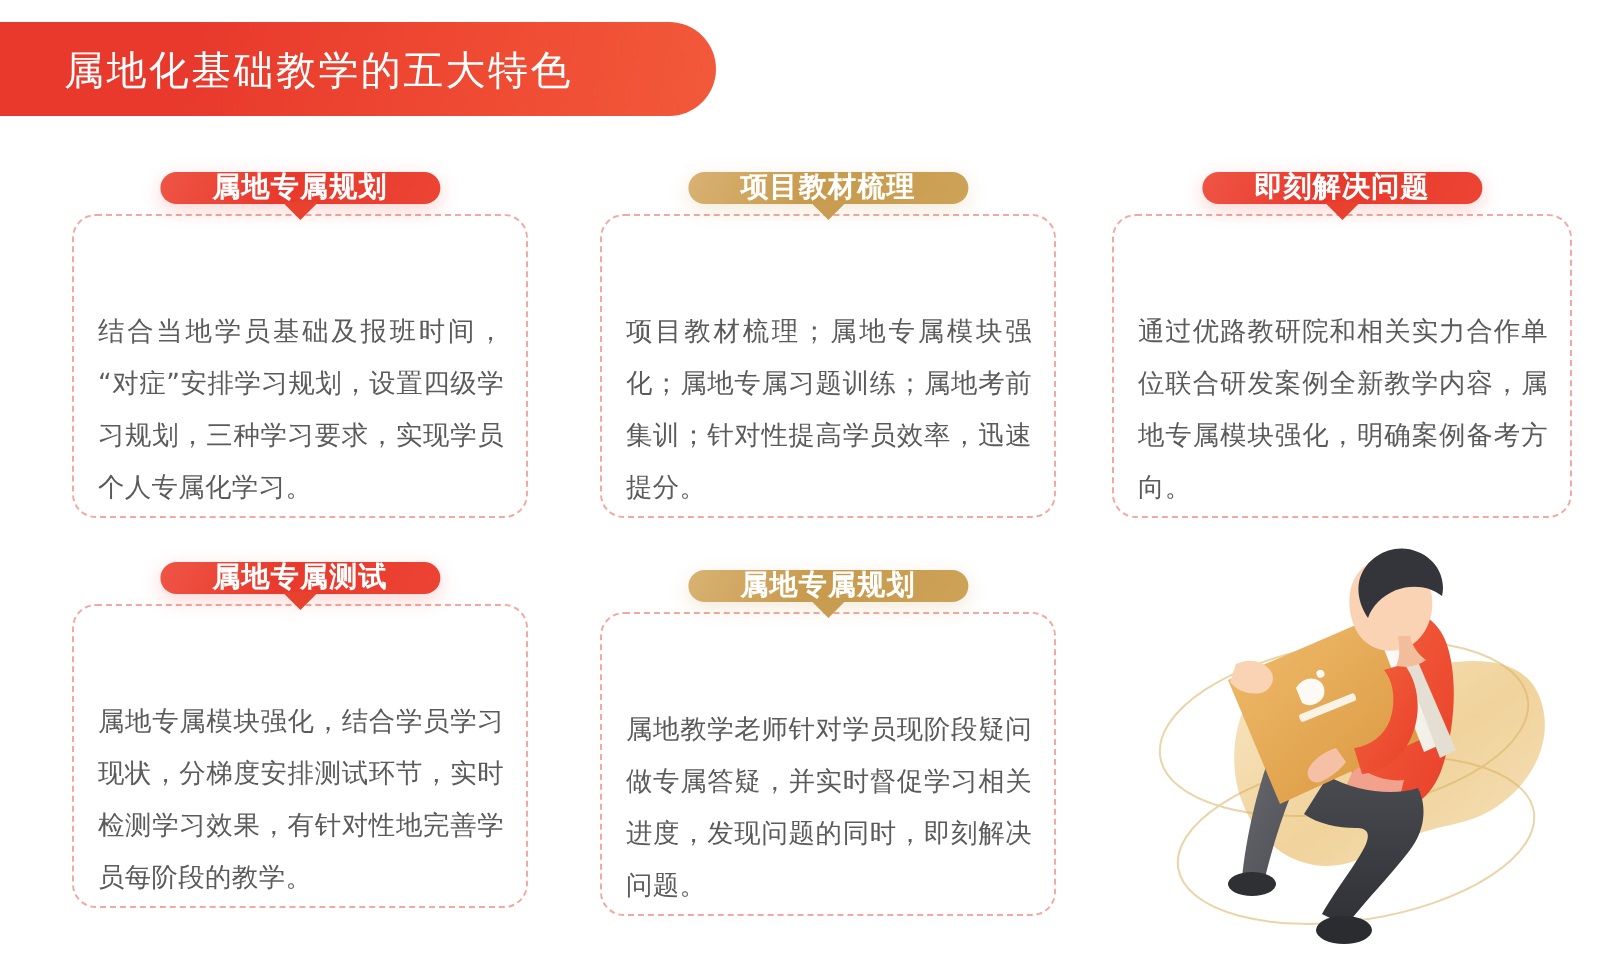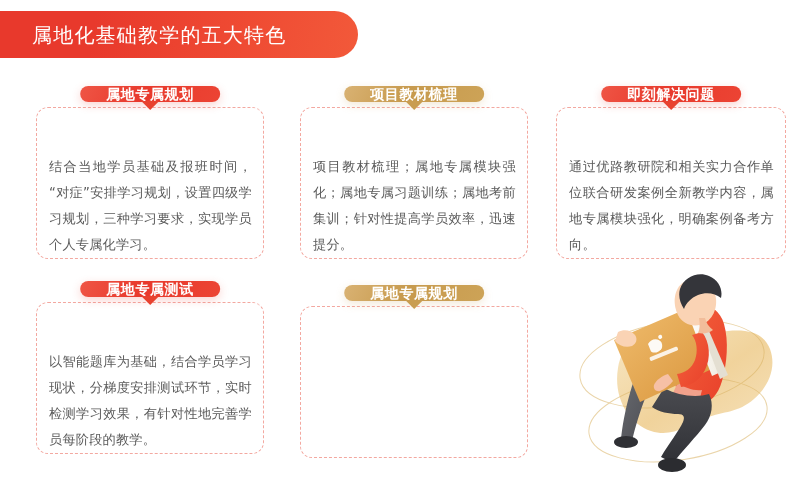--- a/index.html
+++ b/index.html
@@ -163,27 +163,28 @@
     <div class="card-badge theme-red">
       <span class="badge-label">即刻解决问题</span>
     </div>
     <div class="card-body">通过优路教研院和相关实力合作单位联合研发案例全新教学内容，属地专属模块强化，明确案例备考方向。</div>
   </div>
 
   <div class="feature-card pos-3">
     <div class="card-badge theme-red">
       <span class="badge-label">属地专属测试</span>
     </div>
-    <div class="card-body">以智能题库为基础，结合学员学习现状，分梯度安排测试环节，实时检测学习效果，有针对性地完善学员每阶段的教学。</div>
+    <div class="card-body">属地专属模块强化，结合学员学习现状，分梯度安排测试环节，实时检测学习效果，有针对性地完善学员每阶段的教学。</div>
   </div>
 
   <div class="feature-card pos-4">
     <div class="card-badge theme-gold">
       <span class="badge-label">属地专属规划</span>
     </div>
+    <div class="card-body">属地教学老师针对学员现阶段疑问做专属答疑，并实时督促学习相关进度，发现问题的同时，即刻解决问题。</div>
   </div>
 
 </div>
 
 <svg id="illustration" viewBox="0 0 240 209">
   <defs>
     <linearGradient id="blobGrad" x1="0" y1="0" x2="1" y2="1">
       <stop offset="0%" stop-color="#f6e3bb"></stop>
       <stop offset="55%" stop-color="#eecb8a"></stop>
       <stop offset="100%" stop-color="#f4dcae"></stop>

